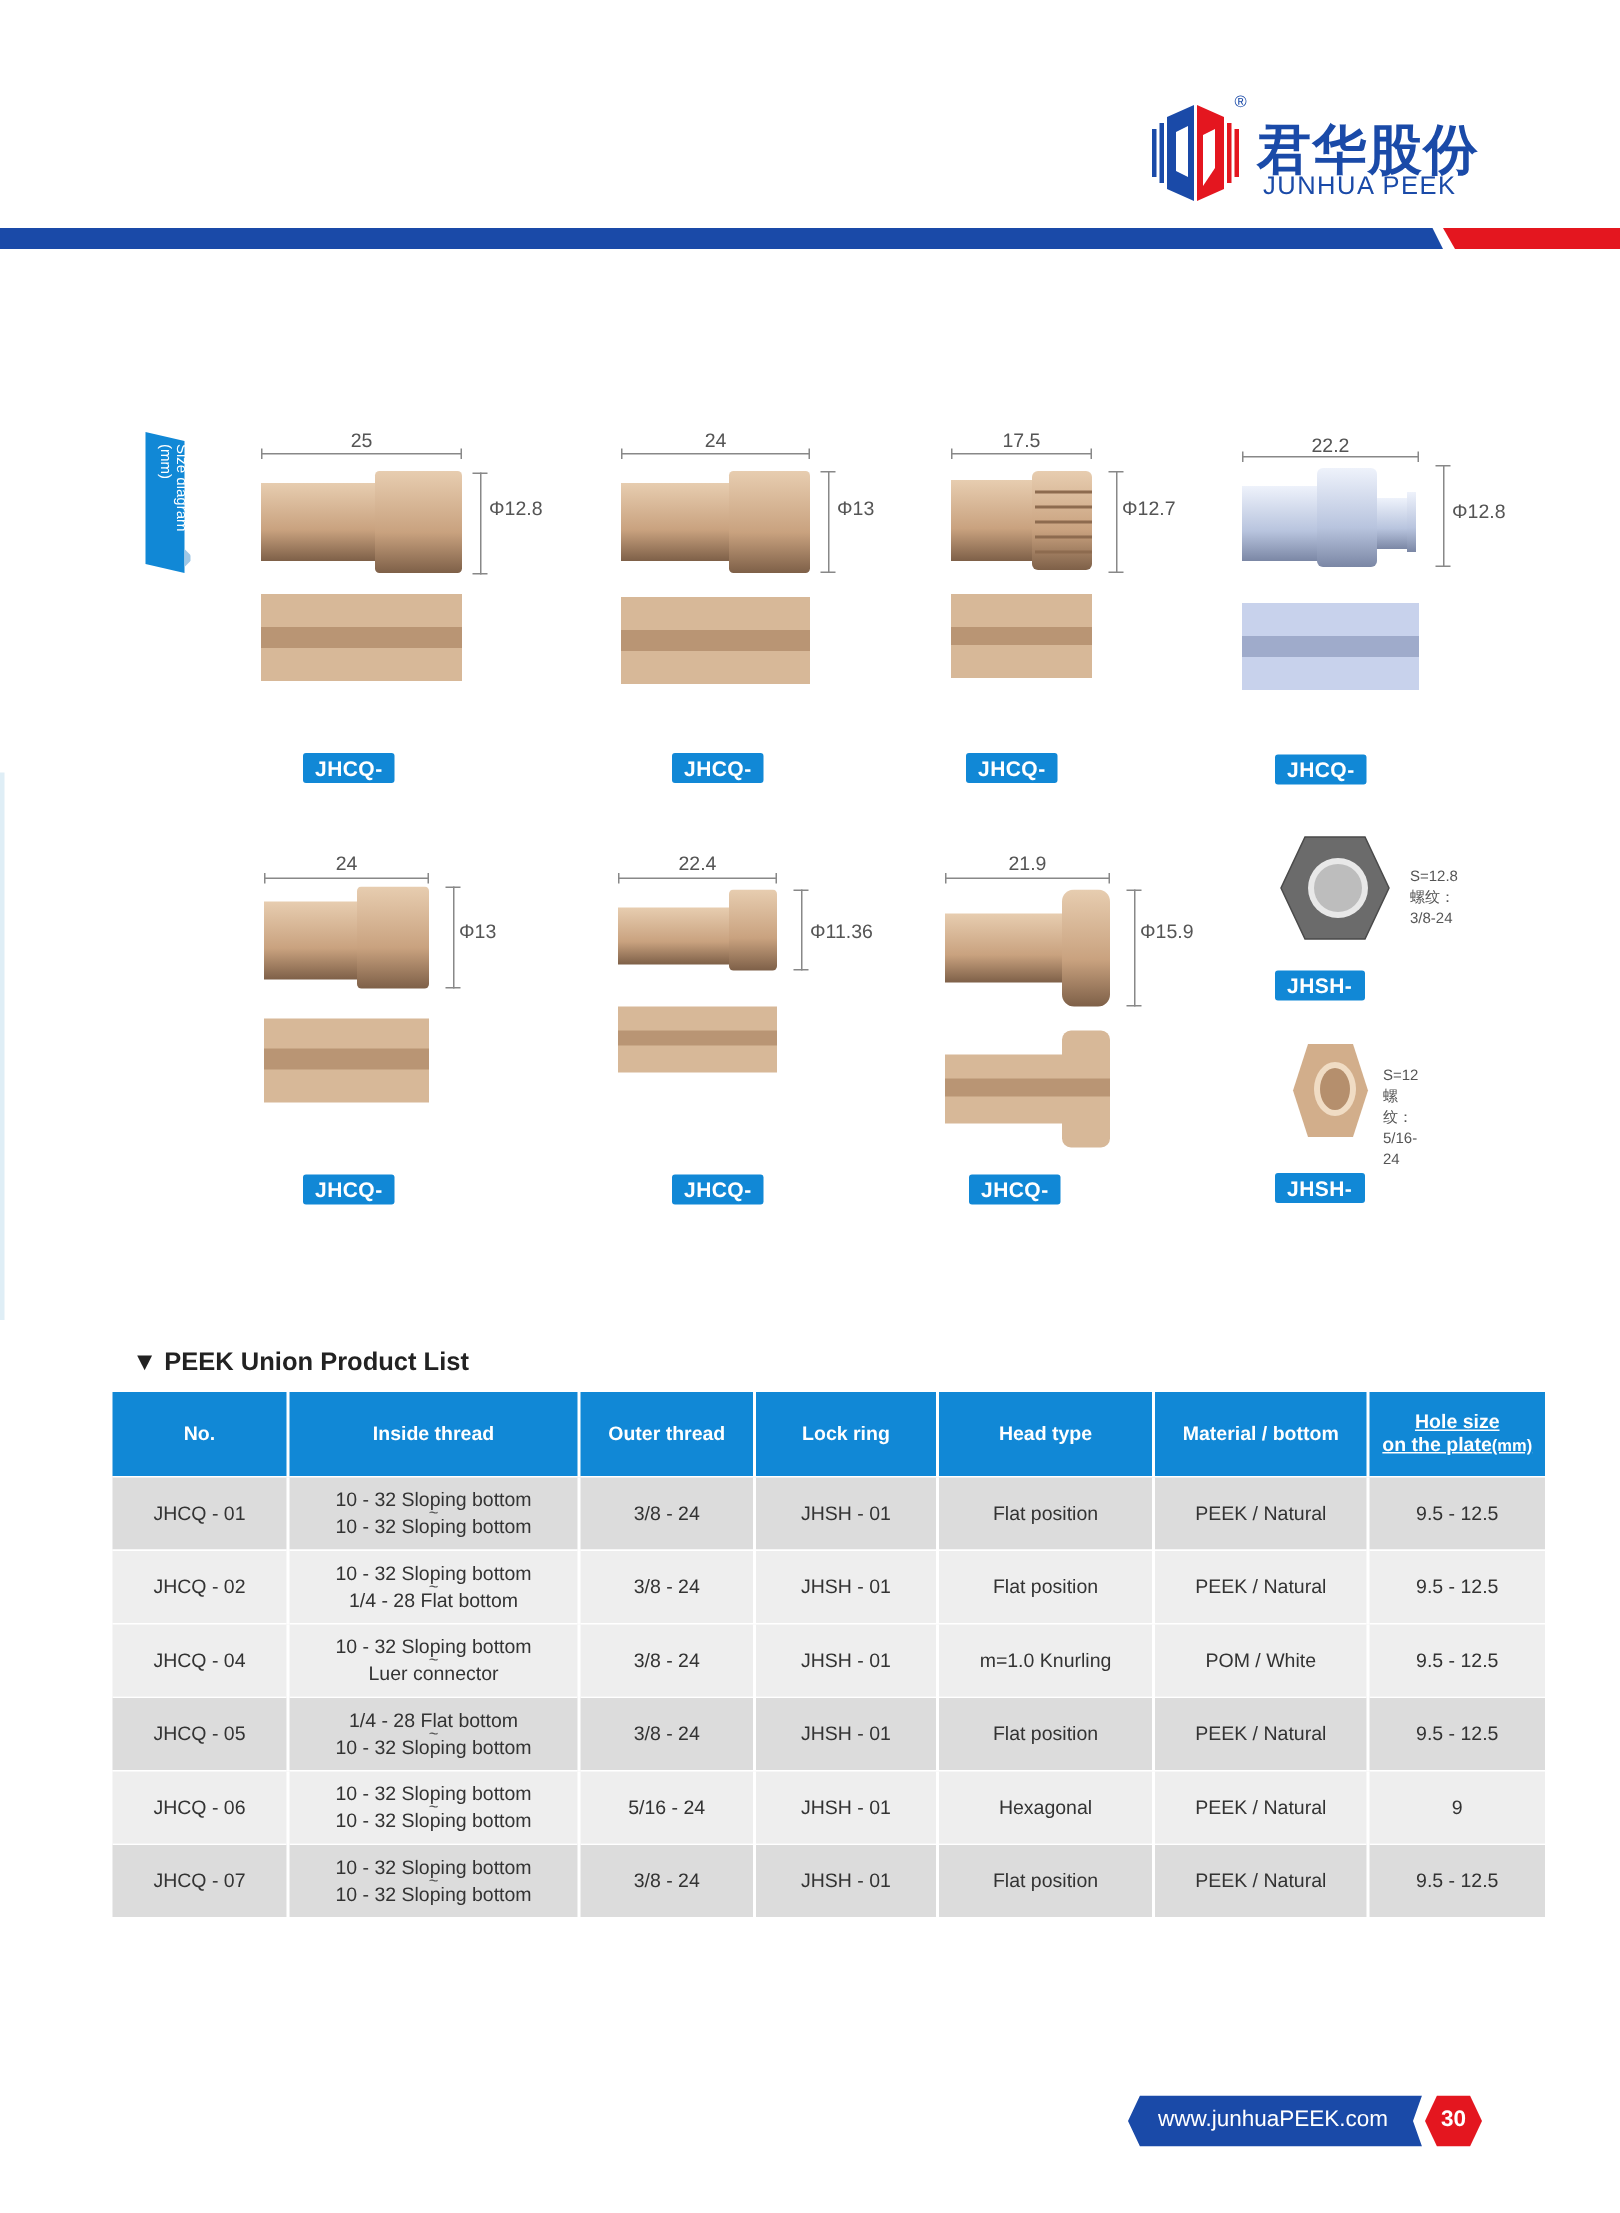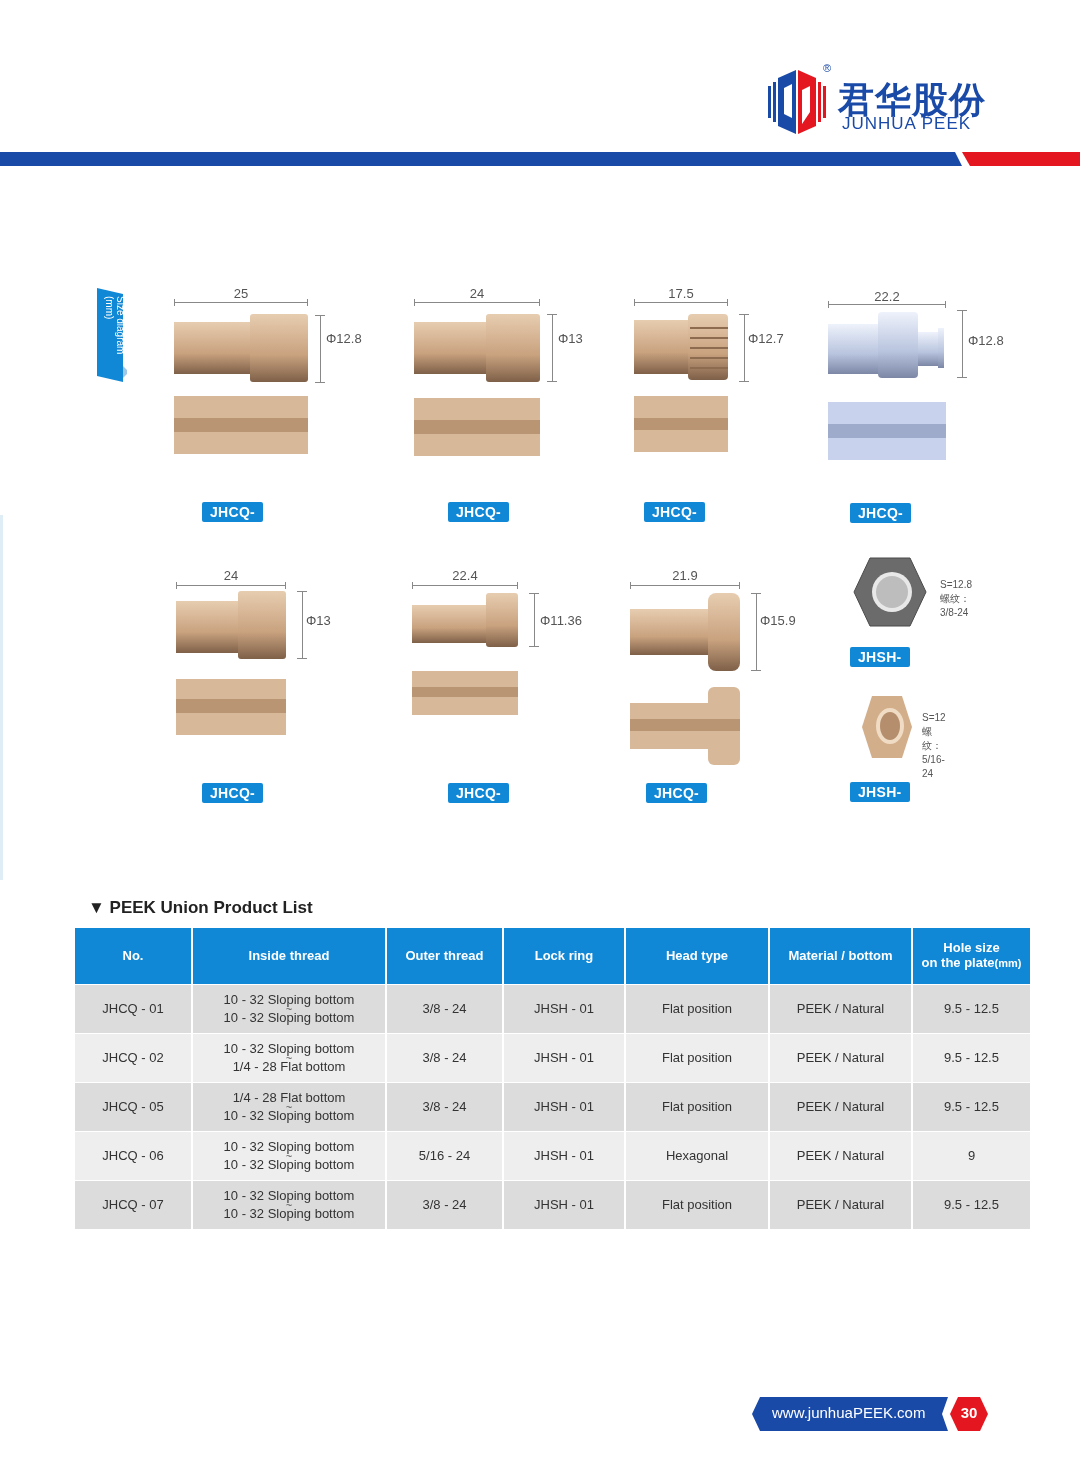--- a/index.html
+++ b/index.html
@@ -32,21 +32,21 @@
   .nut-spec { position: absolute; font-size: 12px; color: #555; line-height: 14px; }
   .nut-spec .s { font-size: 10px; }
   .nut-spec .t { font-size: 10px; }
 
   
   .section-title { left: 88px; top: 898px; font-size: 17px; font-weight: bold; color: #222; }
 
   
   table.plist { position: absolute; left: 75px; top: 928px; width: 955px; border-collapse: collapse; table-layout: fixed; }
   table.plist th { background: #1188d6; color: #fff; font-size: 13px; font-weight: bold; height: 56px; border-right: 2px solid #fff; text-align: center; vertical-align: middle; line-height: 15px; }
-  table.plist th:last-child { border-right: none; }
+  table.plist th:last-child { border-right: none; text-decoration: underline; }
   table.plist th small { font-size: 11px; }
   table.plist td { height: 49px; font-size: 13px; color: #333; text-align: center; vertical-align: middle; border-right: 2px solid #fff; border-top: 1px solid #fff; line-height: 12px; }
   table.plist td:last-child { border-right: none; }
   table.plist tr.odd td { background: #dcdcdc; }
   table.plist tr.even td { background: #eeeeee; }
   .tilde { display: block; font-size: 11px; line-height: 6px; color: #555; }
 
   
   .footer { left: 752px; top: 1397px; width: 240px; height: 34px; }
   .footer-url { left: 772px; top: 1404px; font-size: 15px; color: #fff; }
@@ -272,20 +272,29 @@
     </tr>
     <tr class="even">
       <td>JHCQ - 02</td>
       <td><span>10 - 32 Sloping bottom</span><span class="tilde">~</span><span>1/4 - 28 Flat bottom</span></td>
       <td>3/8 - 24</td>
       <td>JHSH - 01</td>
       <td>Flat position</td>
       <td>PEEK / Natural</td>
       <td>9.5 - 12.5</td>
     </tr>
+    <tr class="even">
+      <td>JHCQ - 04</td>
+      <td><span>10 - 32 Sloping bottom</span><span class="tilde">~</span><span>Luer connector</span></td>
+      <td>3/8 - 24</td>
+      <td>JHSH - 01</td>
+      <td>m=1.0 Knurling</td>
+      <td>POM / White</td>
+      <td>9.5 - 12.5</td>
+    </tr>
     <tr class="odd">
       <td>JHCQ - 05</td>
       <td><span>1/4 - 28 Flat bottom</span><span class="tilde">~</span><span>10 - 32 Sloping bottom</span></td>
       <td>3/8 - 24</td>
       <td>JHSH - 01</td>
       <td>Flat position</td>
       <td>PEEK / Natural</td>
       <td>9.5 - 12.5</td>
     </tr>
     <tr class="even">

